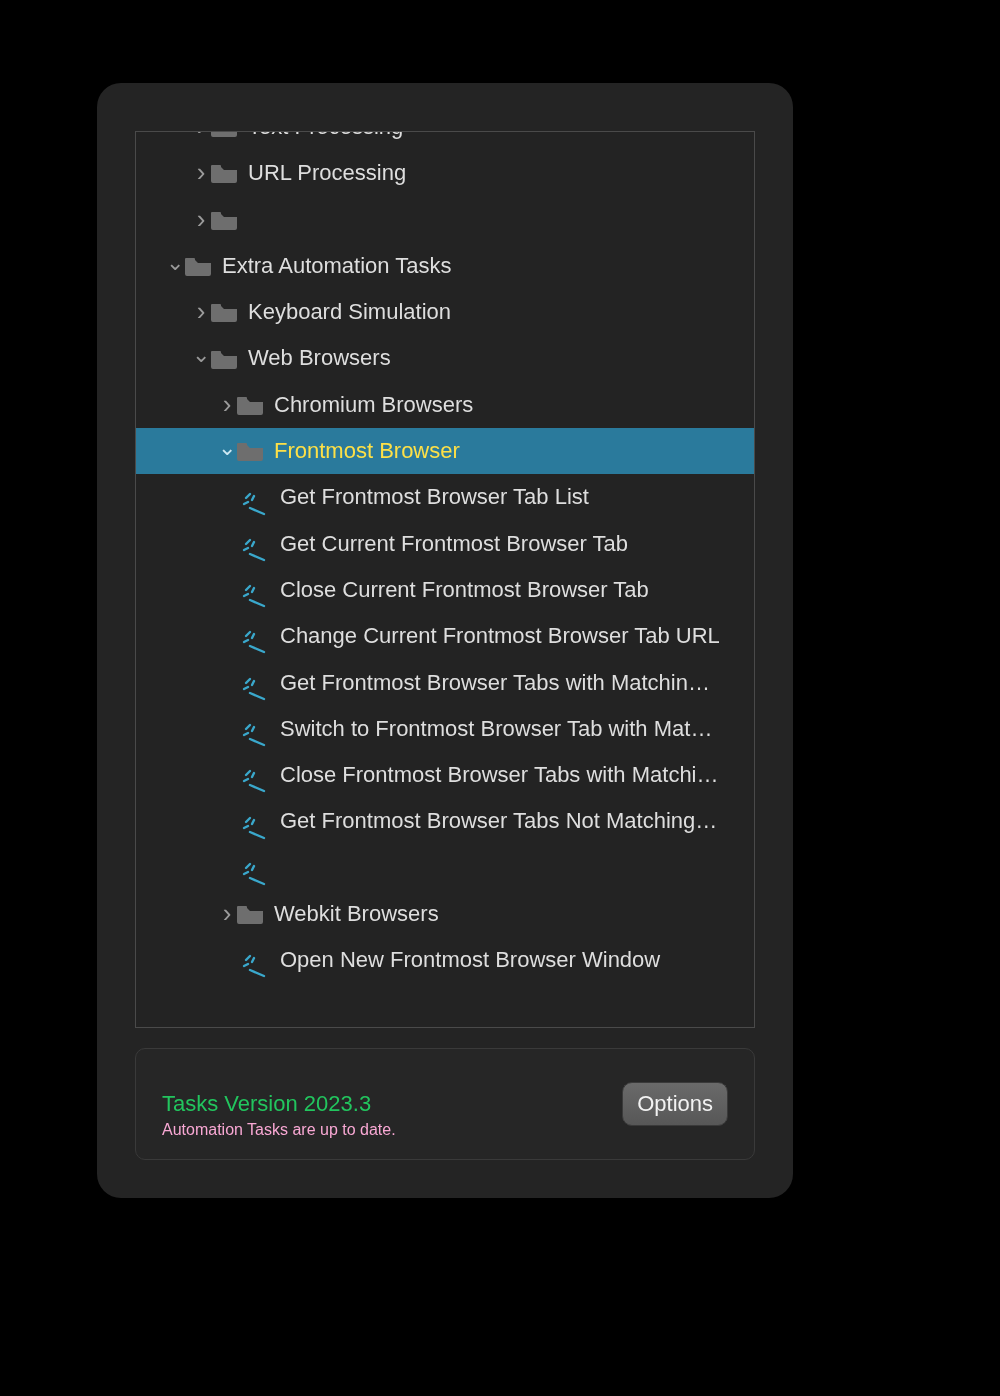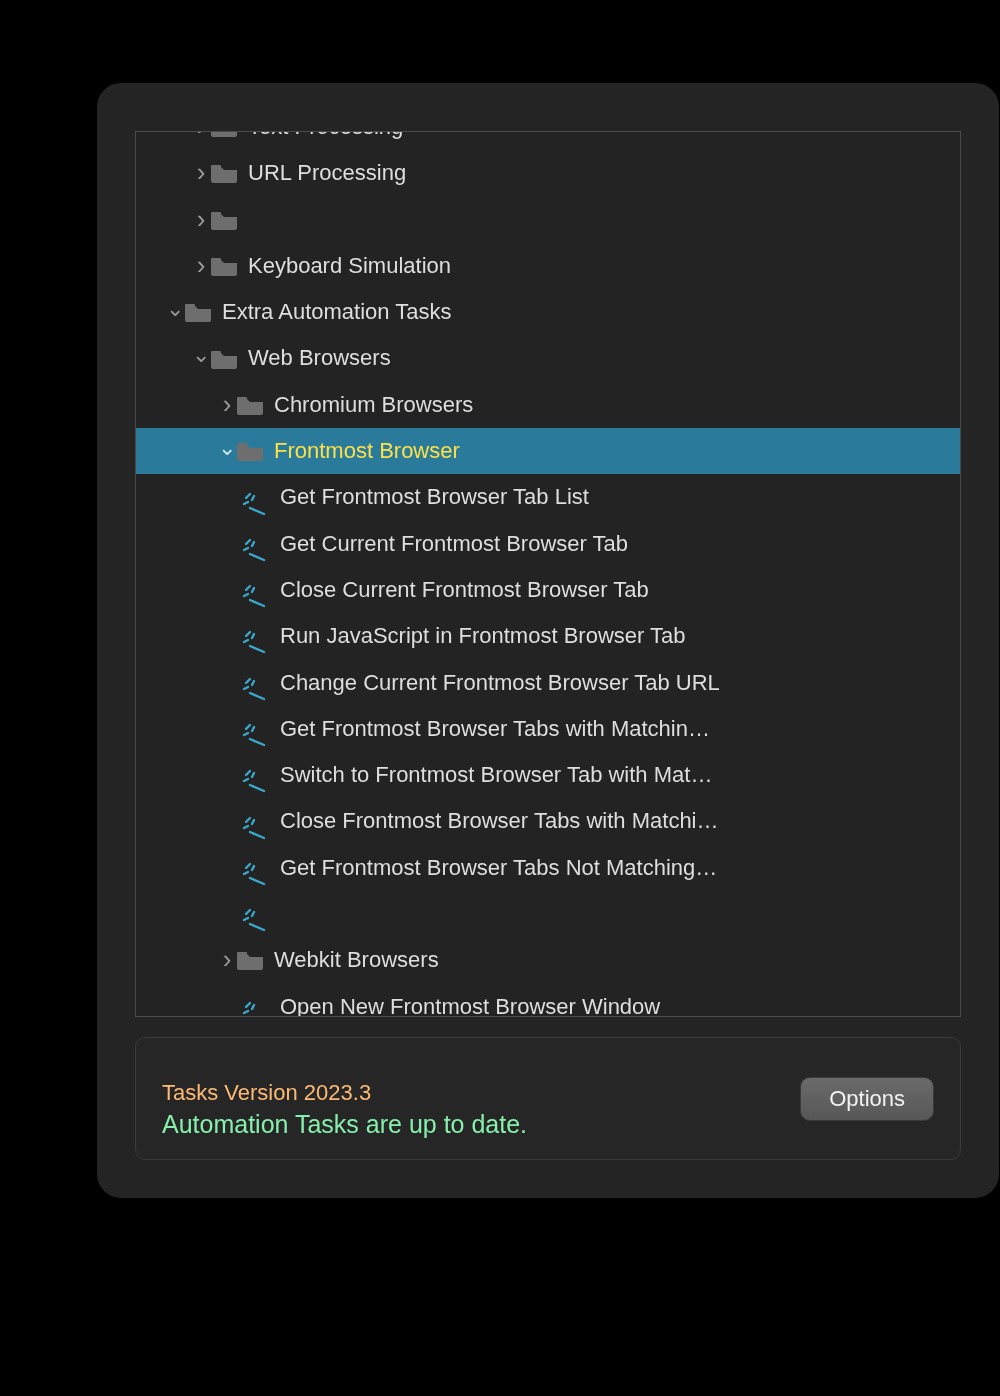--- a/index.html
+++ b/index.html
@@ -8,21 +8,21 @@
     background: #000;
     width: 1000px;
     height: 1396px;
     font-family: -apple-system, "SF Pro Text", "Helvetica Neue", Arial, sans-serif;
     overflow: hidden;
   }
   .window {
     position: absolute;
     left: 97px;
     top: 83px;
-    width: 902px;
+    width: 696px;
     height: 1115px;
     background: #242424;
     border-radius: 24px;
     box-shadow: 0 0 40px rgba(0,0,0,0.9);
     display: flex;
     flex-direction: column;
     padding: 0;
     overflow: hidden;
   }
   .tree-container {
@@ -99,35 +99,35 @@
     display: flex;
     align-items: center;
     justify-content: space-between;
   }
   .footer-text {
     display: flex;
     flex-direction: column;
     gap: 4px;
   }
   .footer-title {
-    color: #fdba74;
+    color: #22c55e;
     font-size: 22px;
     margin-top: 22px;
   }
   .footer-sub {
-    color: #86efac;
-    font-size: 25px;
+    color: #f9a8d4;
+    font-size: 16px;
   }
   .options-btn {
     background: #5b5b5b;
     background-image: linear-gradient(#6a6a6a,#575757);
     color: #f2f2f2;
     border: 1px solid #3a3a3a;
     border-radius: 10px;
-    padding: 8px 28px;
+    padding: 8px 14px;
     font-size: 22px;
     cursor: pointer;
   }
 </style>
 </head>
 <body>
 
 <div class="window">
   <div class="tree-container">
     <div class="tree">
@@ -157,43 +157,43 @@
       <div class="row indent-2">
         <span class="chevron right"></span>
         <span class="folder-icon">
           <svg width="28" height="20">
               <path d="M1 4 h10 l3 3 h13 v11 a2 2 0 0 1 -2 2 h-22 a2 2 0 0 1 -2 -2 z" fill="#6e6e6e"></path>
               <rect x="1" y="2" width="10" height="5" rx="1" fill="#6e6e6e"></rect>
             </svg>
         </span>
       </div>
 
-      <div class="row indent-2">
-        <span class="chevron right"></span>
-        <span class="folder-icon">
-          <svg width="28" height="20">
-              <path d="M1 4 h10 l3 3 h13 v11 a2 2 0 0 1 -2 2 h-22 a2 2 0 0 1 -2 -2 z" fill="#6e6e6e"></path>
-              <rect x="1" y="2" width="10" height="5" rx="1" fill="#6e6e6e"></rect>
-            </svg>
-        </span>
-        <span class="label">Keyboard Simulation</span>
-      </div>
-
       <div class="row indent-1">
         <span class="chevron down"></span>
         <span class="folder-icon">
           <svg width="28" height="20">
               <path d="M1 4 h10 l3 3 h13 v11 a2 2 0 0 1 -2 2 h-22 a2 2 0 0 1 -2 -2 z" fill="#6e6e6e"></path>
               <rect x="1" y="2" width="10" height="5" rx="1" fill="#6e6e6e"></rect>
             </svg>
         </span>
         <span class="label">Extra Automation Tasks</span>
       </div>
 
       <div class="row indent-2">
+        <span class="chevron right"></span>
+        <span class="folder-icon">
+          <svg width="28" height="20">
+              <path d="M1 4 h10 l3 3 h13 v11 a2 2 0 0 1 -2 2 h-22 a2 2 0 0 1 -2 -2 z" fill="#6e6e6e"></path>
+              <rect x="1" y="2" width="10" height="5" rx="1" fill="#6e6e6e"></rect>
+            </svg>
+        </span>
+        <span class="label">Keyboard Simulation</span>
+      </div>
+
+      <div class="row indent-2">
         <span class="chevron down"></span>
         <span class="folder-icon">
           <svg width="28" height="20">
               <path d="M1 4 h10 l3 3 h13 v11 a2 2 0 0 1 -2 2 h-22 a2 2 0 0 1 -2 -2 z" fill="#6e6e6e"></path>
               <rect x="1" y="2" width="10" height="5" rx="1" fill="#6e6e6e"></rect>
             </svg>
         </span>
         <span class="label">Web Browsers</span>
       </div>
 
@@ -250,33 +250,20 @@
           <svg width="26" height="24">
               <g stroke="#3aa8cc" stroke-width="2.4" stroke-linecap="round">
                 <line x1="8" y1="16" x2="22" y2="22"></line>
                 <line x1="4" y1="6" x2="8" y2="2"></line>
                 <line x1="2" y1="12" x2="6" y2="10"></line>
                 <line x1="12" y1="4" x2="10" y2="8"></line>
               </g>
             </svg>
         </span>
         <span class="label">Close Current Frontmost Browser Tab</span>
-      </div>
-      <div class="row indent-4">
-        <span class="action-icon">
-          <svg width="26" height="24">
-              <g stroke="#3aa8cc" stroke-width="2.4" stroke-linecap="round">
-                <line x1="8" y1="16" x2="22" y2="22"></line>
-                <line x1="4" y1="6" x2="8" y2="2"></line>
-                <line x1="2" y1="12" x2="6" y2="10"></line>
-                <line x1="12" y1="4" x2="10" y2="8"></line>
-              </g>
-            </svg>
-        </span>
-        <span class="label">Run JavaScript in Frontmost Browser Tab</span>
       </div>
       <div class="row indent-4">
         <span class="action-icon">
           <svg width="26" height="24">
               <g stroke="#3aa8cc" stroke-width="2.4" stroke-linecap="round">
                 <line x1="8" y1="16" x2="22" y2="22"></line>
                 <line x1="4" y1="6" x2="8" y2="2"></line>
                 <line x1="2" y1="12" x2="6" y2="10"></line>
                 <line x1="12" y1="4" x2="10" y2="8"></line>
               </g>

